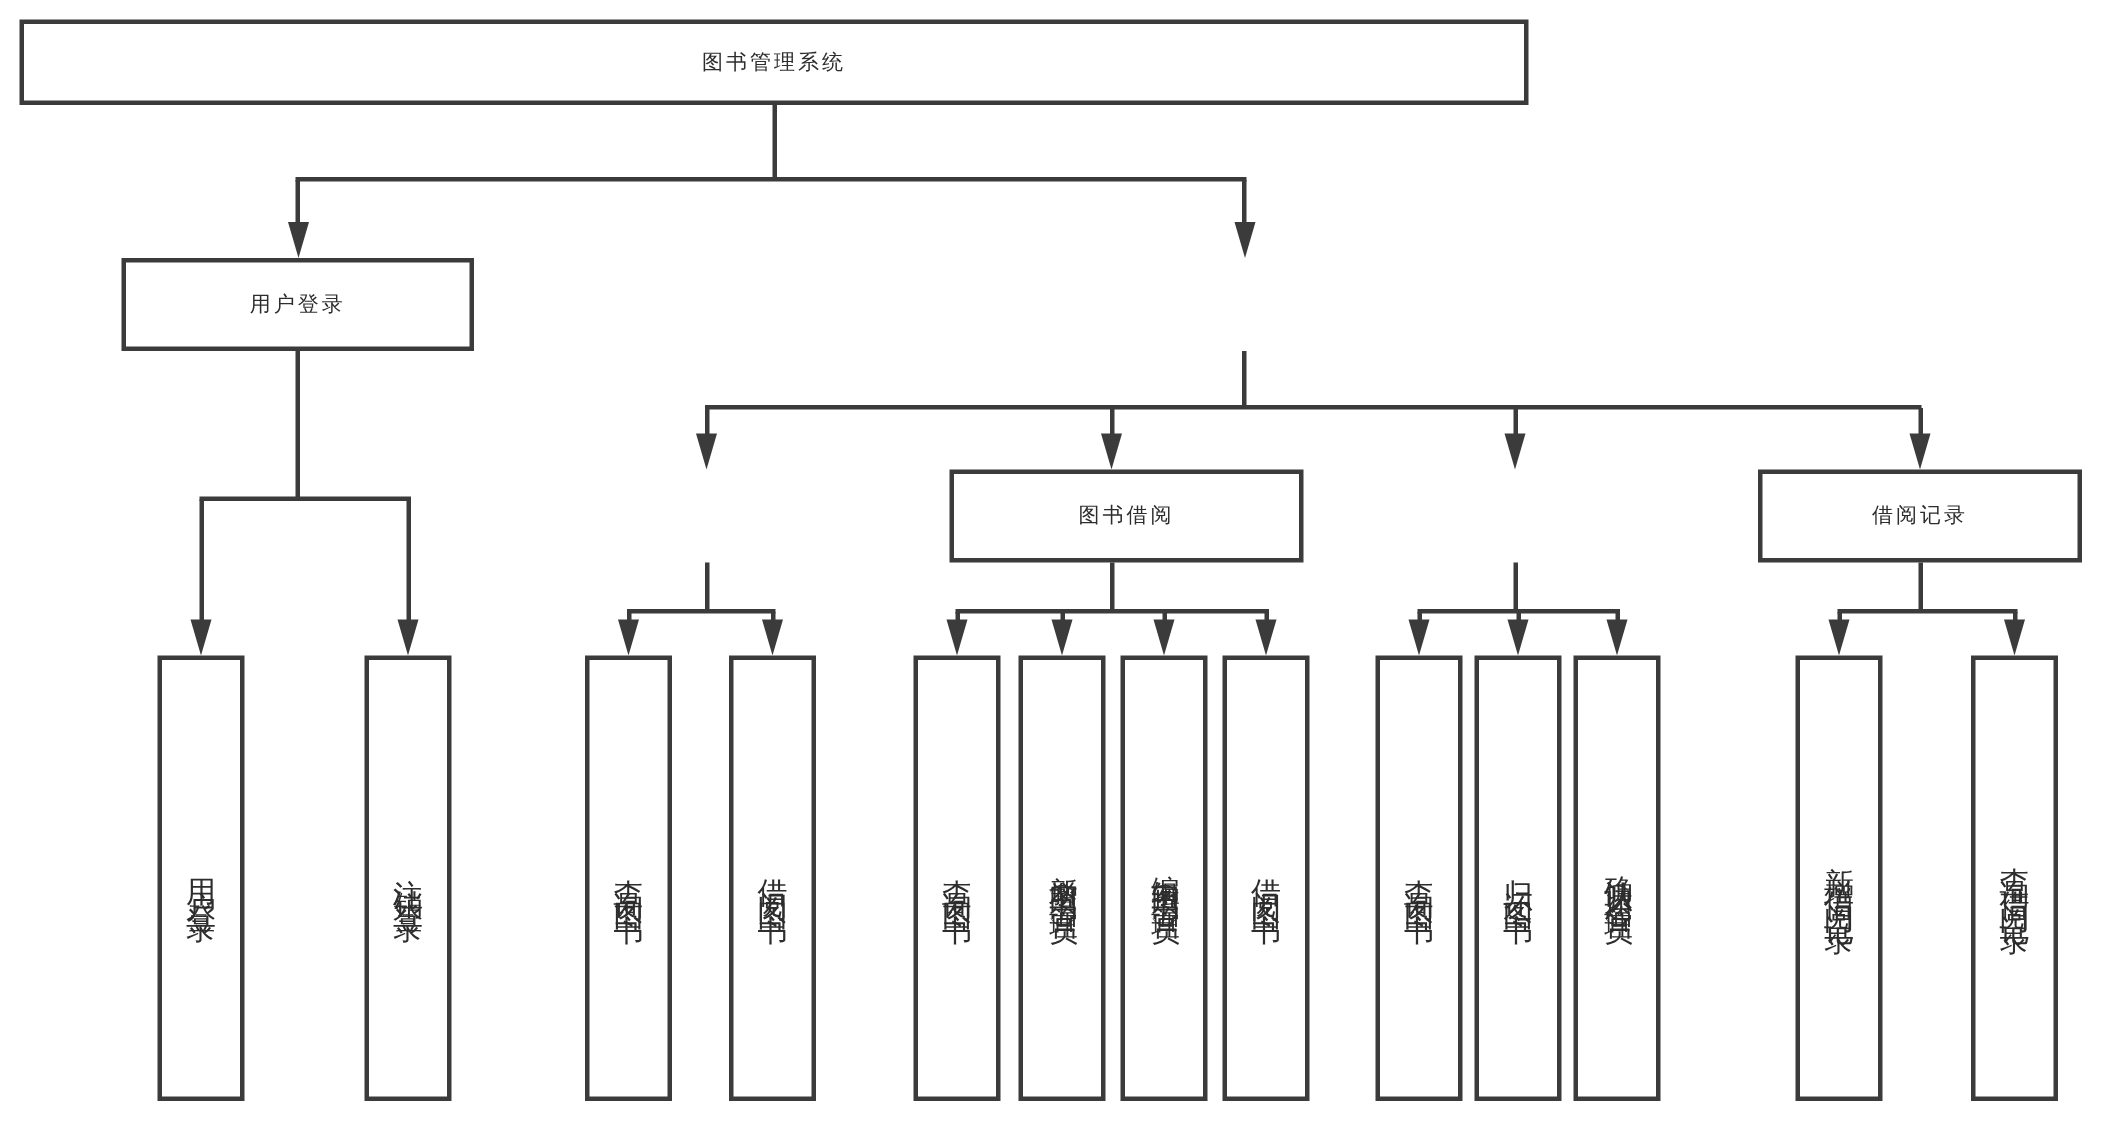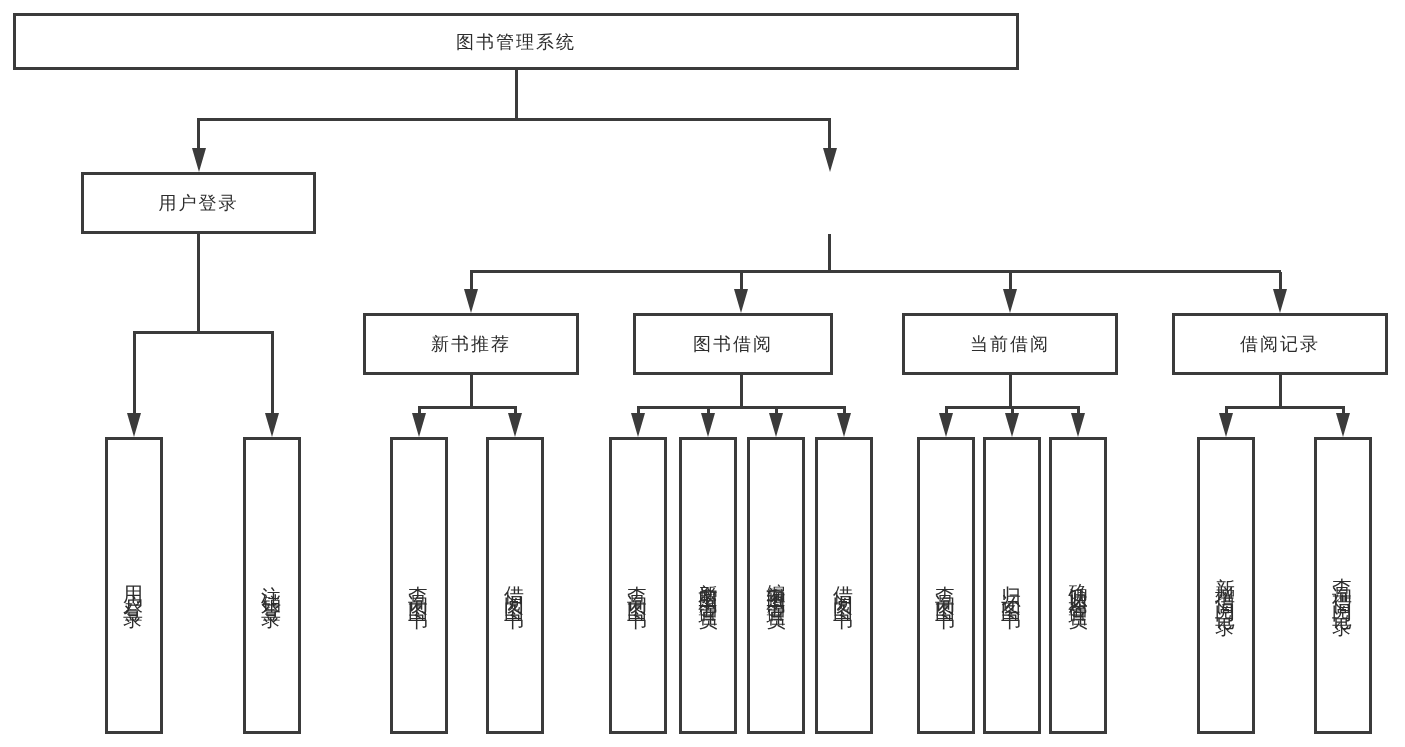--- a/index.html
+++ b/index.html
@@ -6,21 +6,21 @@
   #canvas {
     position:relative; width:1405px; height:747px; background:#ffffff;
     font-family:"Liberation Sans", sans-serif; overflow:hidden;
   }
   .node {
     position:absolute; box-sizing:border-box;
     border:3px solid #3b3b3b; background:#ffffff;
     display:flex; align-items:center; justify-content:center;
   }
   .hlabel {
-    font-size:18px; letter-spacing:2px; color:#2d2d2d; white-space:nowrap;
+    font-size:14px; letter-spacing:2px; color:#2d2d2d; white-space:nowrap;
   }
   .vlabel {
     writing-mode:vertical-rl; text-orientation:mixed;
     font-size:20px; letter-spacing:8px; color:#2d2d2d; white-space:nowrap;
   }
   .vlabel.tight { font-size:19px; letter-spacing:4px; }
   .cv { position:absolute; width:3px; background:#3b3b3b; }
   .ch { position:absolute; height:3px; background:#3b3b3b; }
   .arrow {
     position:absolute; width:0; height:0;
@@ -63,28 +63,22 @@
   <div class="ch" style="left:470px;top:270px;width:811px"></div>
   <div class="cv" style="left:470px;top:272px;height:18px"></div>
   <div class="arrow" style="left:464px;top:289px"></div>
   <div class="cv" style="left:740px;top:272px;height:18px"></div>
   <div class="arrow" style="left:734px;top:289px"></div>
   <div class="cv" style="left:1009px;top:272px;height:18px"></div>
   <div class="arrow" style="left:1003px;top:289px"></div>
   <div class="cv" style="left:1279px;top:272px;height:18px"></div>
   <div class="arrow" style="left:1273px;top:289px"></div>
 
-  <div class="node" style="left:363px;top:313px;width:216px;height:62px">
-    <span class="hlabel">新书推荐</span>
-  </div>
-  <div class="node" style="left:633px;top:313px;width:200px;height:62px">
+  <div class="node" style="left:633px;top:313px;width:236px;height:62px">
     <span class="hlabel">图书借阅</span>
-  </div>
-  <div class="node" style="left:902px;top:313px;width:216px;height:62px">
-    <span class="hlabel">当前借阅</span>
   </div>
   <div class="node" style="left:1172px;top:313px;width:216px;height:62px">
     <span class="hlabel">借阅记录</span>
   </div>
 
   <div class="cv" style="left:470px;top:375px;height:33px"></div>
   <div class="ch" style="left:418px;top:406px;width:99px"></div>
   <div class="cv" style="left:418px;top:408px;height:6px"></div>
   <div class="arrow" style="left:412px;top:413px"></div>
   <div class="cv" style="left:514px;top:408px;height:6px"></div>

